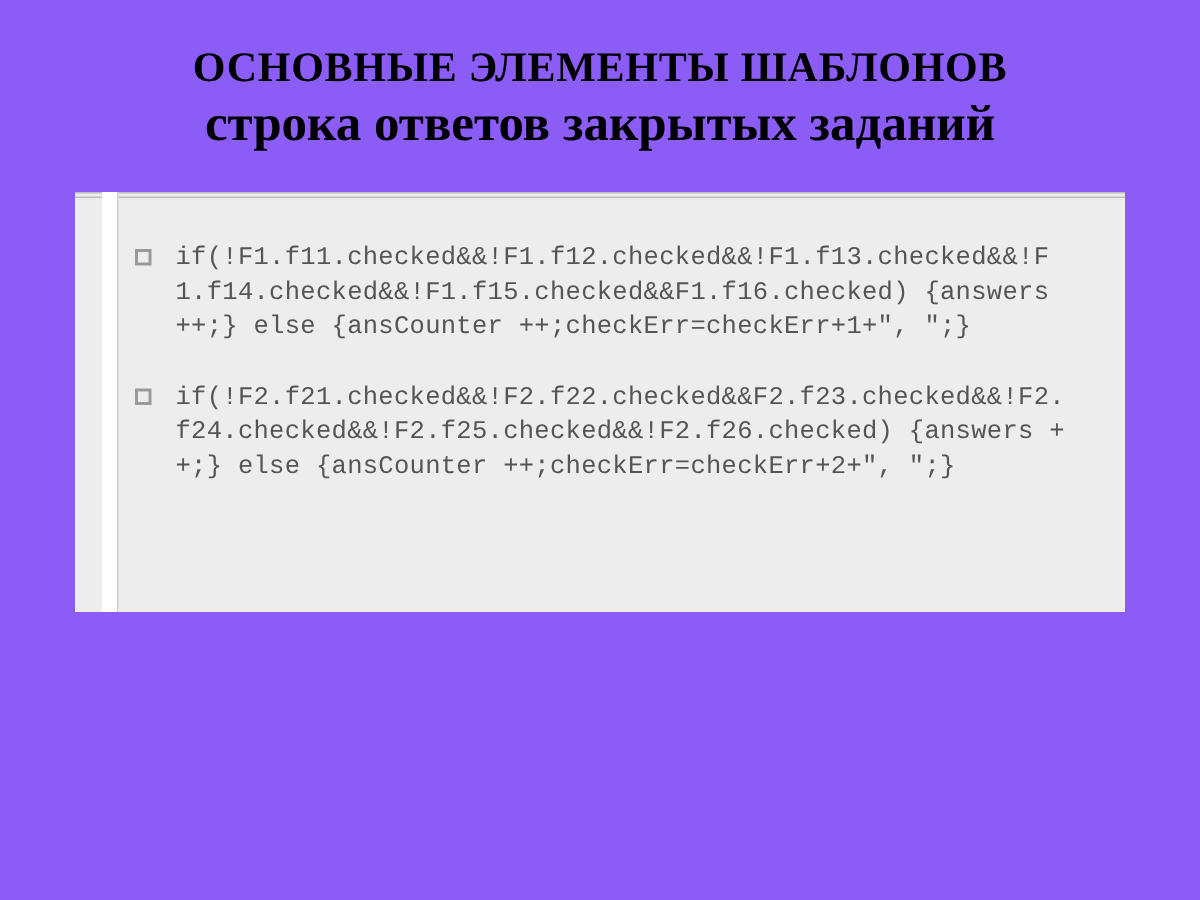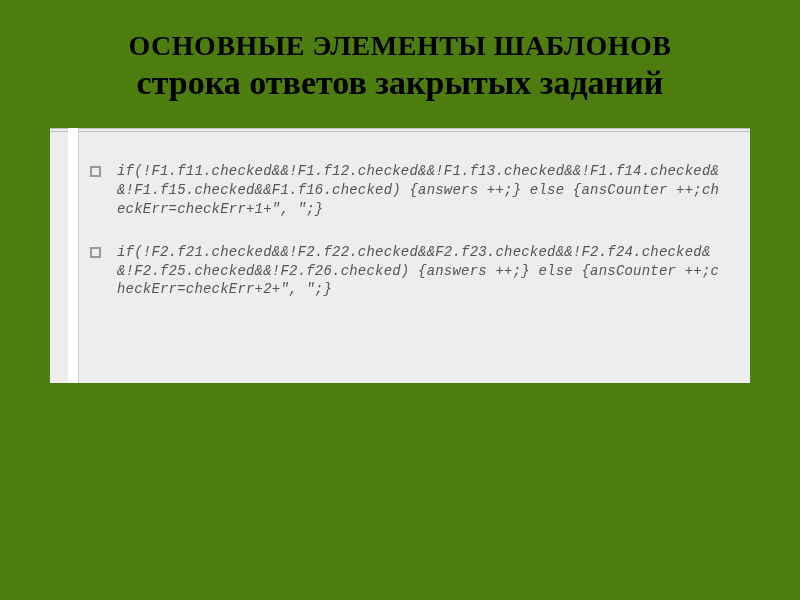--- a/index.html
+++ b/index.html
@@ -6,21 +6,21 @@
   body {
     width: 800px;
     height: 600px;
     background: #fff;
     font-family: Georgia, 'Times New Roman', serif;
     overflow: hidden;
   }
   .slide {
     width: 800px;
     height: 600px;
-    background: #4d7c0f;
+    background: #8b5cf6;
     position: relative;
     padding: 30px 50px 40px 50px;
   }
   .title-block {
     text-align: center;
     margin-bottom: 26px;
   }
   .title-line1 {
     font-size: 28px;
     font-weight: bold;
@@ -59,26 +59,25 @@
     width: 11px;
     height: 11px;
     border: 2px solid #9a9a9a;
     margin-top: 4px;
     margin-right: 16px;
     flex-shrink: 0;
     background: #ededed;
   }
   .bullet-text {
     font-family: 'Courier New', Courier, monospace;
-    font-size: 14px;
+    font-size: 17px;
     color: #555;
     line-height: 1.35;
     word-break: break-all;
     letter-spacing: 0.2px;
-    font-style: italic;
   }
 </style>
 </head>
 <body>
 
 <div class="slide">
   <div class="title-block">
     <div class="title-line1">ОСНОВНЫЕ ЭЛЕМЕНТЫ ШАБЛОНОВ</div>
     <div class="title-line2">строка ответов закрытых заданий</div>
   </div>

